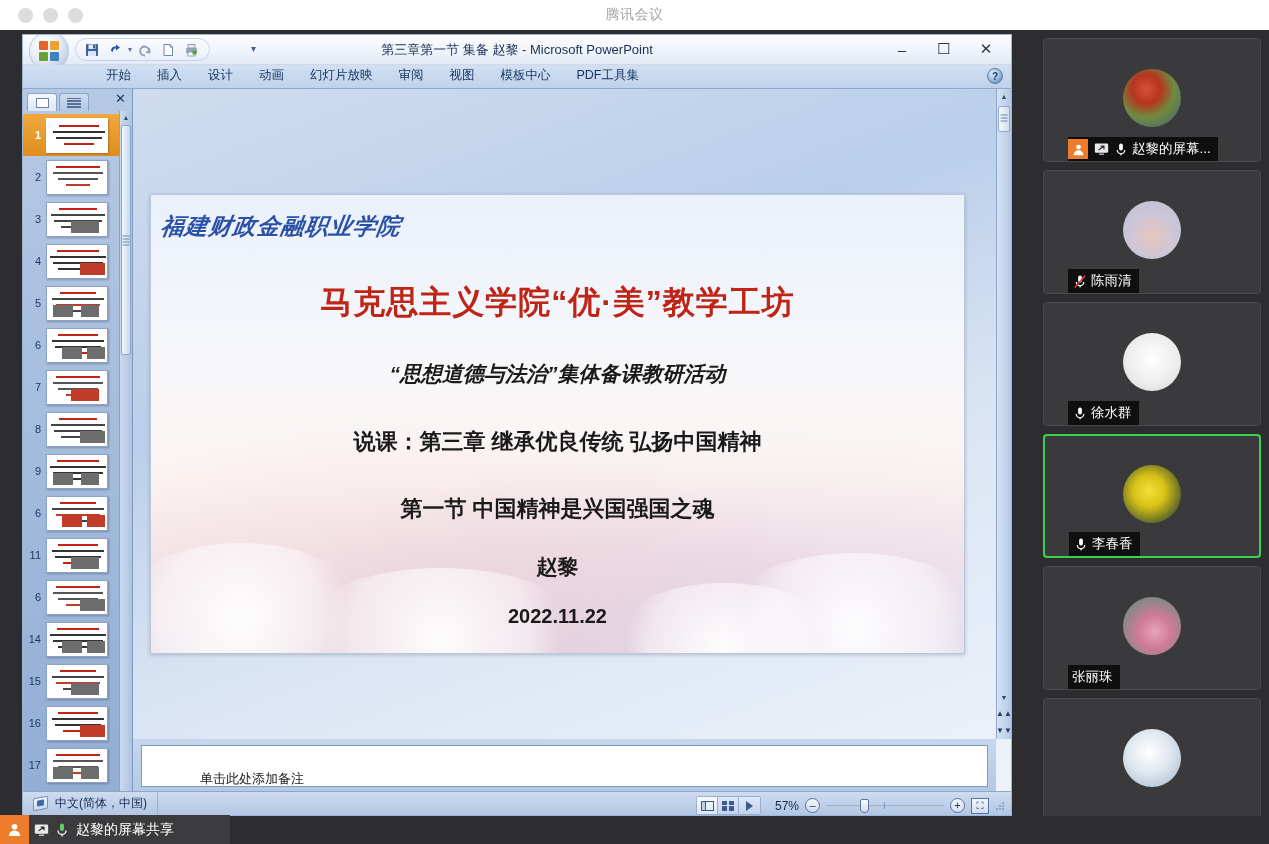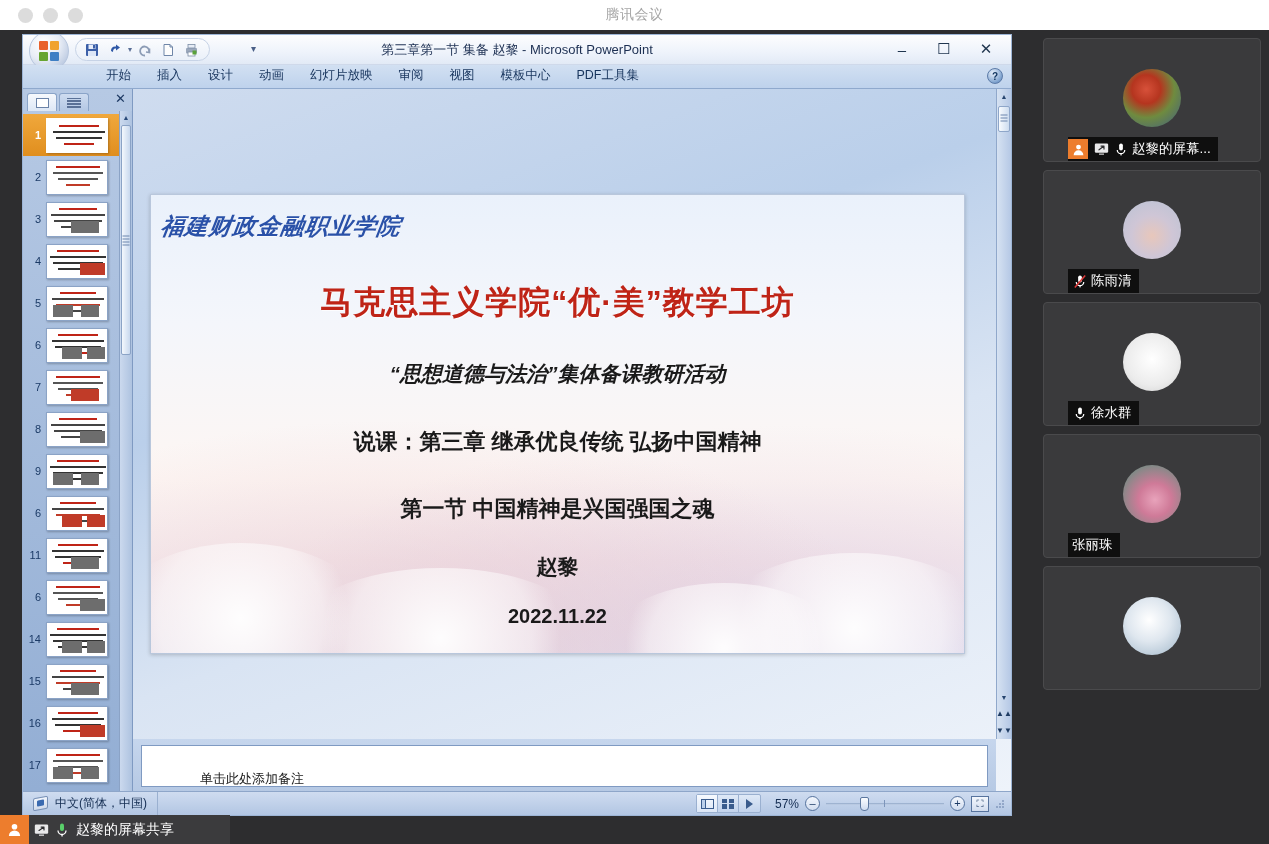--- a/index.html
+++ b/index.html
@@ -225,21 +225,21 @@
     background: linear-gradient(#c6d6ed,#b6c9e4);
     padding: 6px 8px 4px 8px;
   }
   .notes-box {
     height: 42px; background: #ffffff; border: 1px solid #7f9ac2;
     font-size: 13px; color: #1a1a1a; padding: 24px 0 0 58px;
   }
 
   
   .ppt-status {
-    height: 24px; display: flex; align-items: center;
+    height: 24px; display: flex; align-items: flex-end;
     background: linear-gradient(#cfdcf0,#b2c6e3);
     border-top: 1px solid #8ea6c9;
     position: relative;
   }
   .st-seg { display: flex; align-items: center; height: 100%; padding: 0 10px;
             border-right: 1px solid #9ab0d0; font-size: 12px; color: #142d52; }
   .ime-icon { width: 15px; height: 13px; margin-right: 7px; position: relative;
               background: linear-gradient(#f2f6fc,#cfd9ea); border: 1px solid #7890b5; border-radius: 2px;
               transform: skewY(-10deg); }
   .ime-icon::after { content:''; position: absolute; left: 3px; top: 2px; width: 7px; height: 6px;
@@ -734,20 +734,33 @@
           <span class="ico">
             <svg width="14" height="15" viewBox="0 0 14 16">
               <rect x="5" y="1.5" width="4" height="7.5" rx="2" fill="#ffffff"></rect>
               <path d="M3 8.5 a4 4 0 0 0 8 0" stroke="#ffffff" stroke-width="1.3" fill="none"></path>
               <rect x="6.4" y="12" width="1.3" height="2.3" fill="#ffffff"></rect>
             </svg>
           </span>
           <span class="nm">徐水群</span>
         </div>
       </div>
+      <div class="ptile speaking">
+        <div class="avatar" style="background: radial-gradient(circle at 45% 45%, rgb(244, 224, 58) 0%, rgb(216, 194, 23) 35%, rgb(85, 97, 42) 75%, rgb(47, 58, 28) 100%);"></div>
+        <div class="plabel">
+          <span class="ico">
+            <svg width="14" height="15" viewBox="0 0 14 16">
+              <rect x="5" y="1.5" width="4" height="7.5" rx="2" fill="#ffffff"></rect>
+              <path d="M3 8.5 a4 4 0 0 0 8 0" stroke="#ffffff" stroke-width="1.3" fill="none"></path>
+              <rect x="6.4" y="12" width="1.3" height="2.3" fill="#ffffff"></rect>
+            </svg>
+          </span>
+          <span class="nm">李春香</span>
+        </div>
+      </div>
       <div class="ptile">
         <div class="avatar" style="background: radial-gradient(circle at 55% 60%, rgb(232, 163, 187) 0%, rgb(207, 122, 152) 35%, rgb(127, 138, 134) 75%, rgb(95, 106, 102) 100%);"></div>
         <div class="plabel">
           <span class="nm">张丽珠</span>
         </div>
       </div>
       <div class="ptile">
         <div class="avatar" style="background: radial-gradient(circle at 45% 40%, rgb(255, 255, 255) 0%, rgb(223, 231, 239) 45%, rgb(159, 182, 201) 100%);"></div>
       </div>
     </div>

